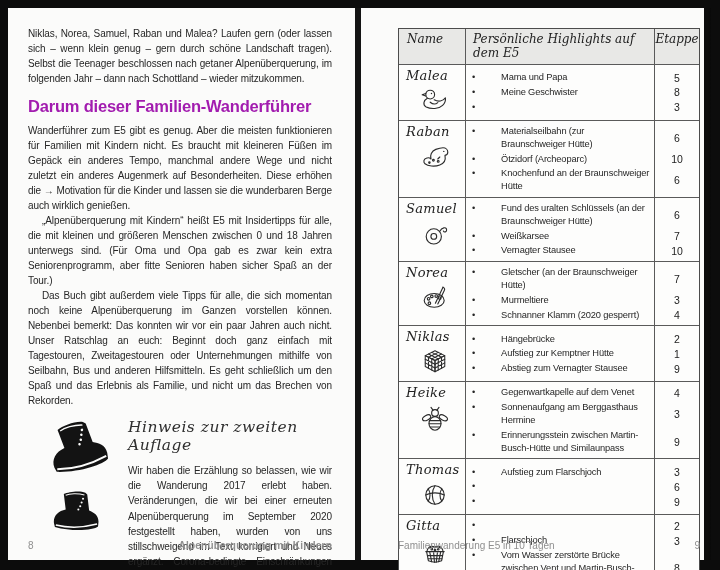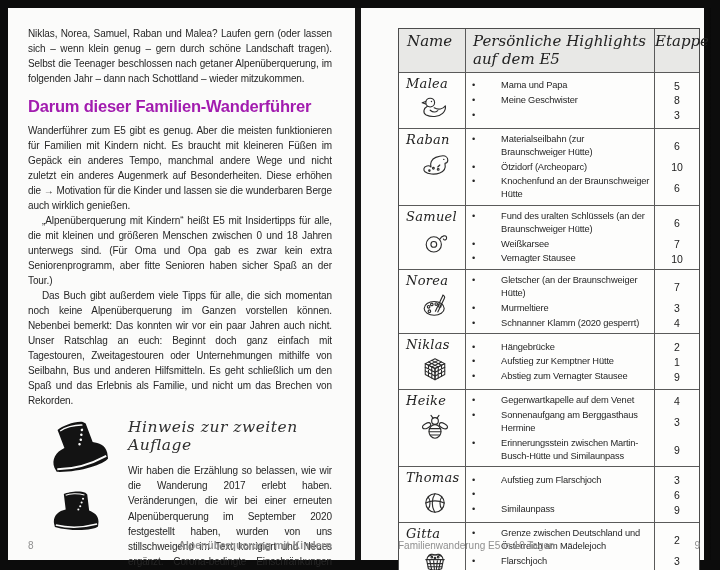--- a/index.html
+++ b/index.html
@@ -33,21 +33,21 @@
                justify-content:space-between;align-items:baseline;
                font-size:10px;color:#8f8f8f;}
   .page-footer .ft-bold{font-weight:bold;letter-spacing:.2px;}
 
   
   #hl-table{position:absolute;left:37px;top:20px;width:302px;border:1.5px solid #4c4c4c;
             background:#fdfdfc;box-sizing:border-box;}
   .vline{position:absolute;top:0;bottom:0;width:1px;background:#5a5a5a;}
   .vline.v1{left:66px;} .vline.v2{right:44px;}
   .thead{display:flex;background:#e8e8e6;border-bottom:1px solid #5a5a5a;}
-  .thead .hc{font-size:15px;padding:3px 0 4px 0;color:#222;}
+  .thead .hc{font-size:12px;padding:3px 0 4px 0;color:#222;}
   .thead .h-name{width:66px;padding-left:8px;box-sizing:border-box;}
   .thead .h-mid{flex:1;padding-left:8px;}
   .thead .h-et{width:44px;text-align:center;}
   .trow{display:flex;border-bottom:1px solid #5a5a5a;}
   .trow:last-child{border-bottom:none;}
   .cell-name{width:66px;box-sizing:border-box;padding:3px 2px 3px 7px;
              display:flex;flex-direction:column;}
   .pname{font-size:13px;color:#222;letter-spacing:.3px;}
   .icon{align-self:center;margin-top:2px;line-height:0;}
   .icon svg{stroke:#2b2b2b;fill:none;stroke-width:1.4;stroke-linecap:round;stroke-linejoin:round;}
@@ -358,21 +358,20 @@
                 </div>
                 <div class="item">
                   <span class="ibody">
                     <span class="bullet">•</span>
                   </span>
                   <span class="num">6</span>
                 </div>
                 <div class="item">
                   <span class="ibody">
                     <span class="bullet">•</span>
-                    <span class="itext">Similaunpass</span>
                   </span>
                   <span class="num">9</span>
                 </div>
               </div>
             </div>
             <div class="trow">
               <div class="cell-name">
                 <span class="pname script">Gitta</span>
                 <span class="icon"><svg width="32" height="34" viewBox="0 0 40 40">
                     <path d="M10 19 C9.5 11.5 30.5 11.5 30 19"></path>
@@ -382,21 +381,20 @@
                     <circle cx="20" cy="17.5" r="1"></circle>
                     <path d="M8.5 19.5 H31.5"></path>
                     <path d="M9.5 19.5 L11.8 31 C17 33.2 23 33.2 28.2 31 L30.5 19.5"></path>
                     <path d="M13.5 20.5 L15.8 32 M18.3 21 L19.3 32.6 M23 21 L21.6 32.6 M27 20.5 L24.6 32 M10.6 24.5 H29.4 M11.4 28.5 H28.6"></path>
                   </svg></span>
               </div>
               <div class="cell-items">
                 <div class="item">
                   <span class="ibody">
                     <span class="bullet">•</span>
-                    <span class="itext">Grenze zwischen Deutschland und Österreich am Mädelejoch</span>
                   </span>
                   <span class="num">2</span>
                 </div>
                 <div class="item">
                   <span class="ibody">
                     <span class="bullet">•</span>
                     <span class="itext">Flarschjoch</span>
                   </span>
                   <span class="num">3</span>
                 </div>

